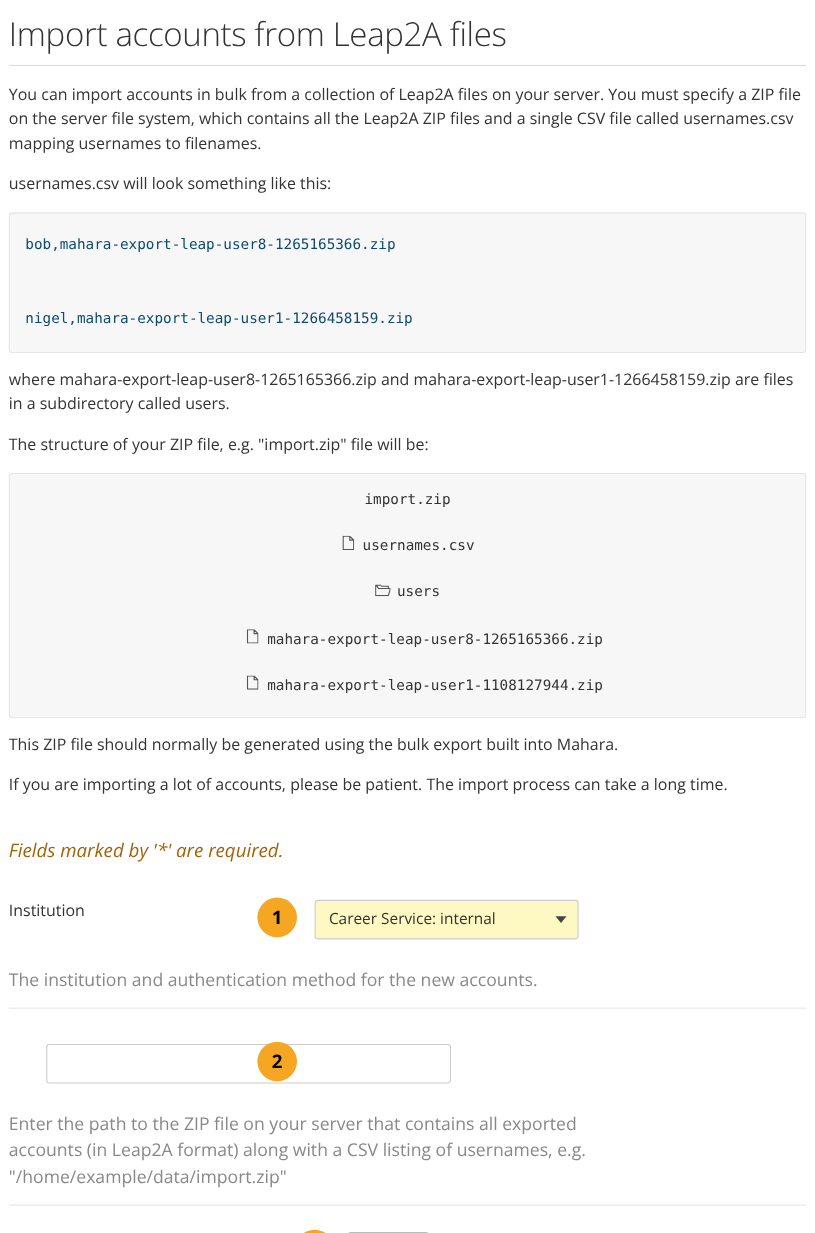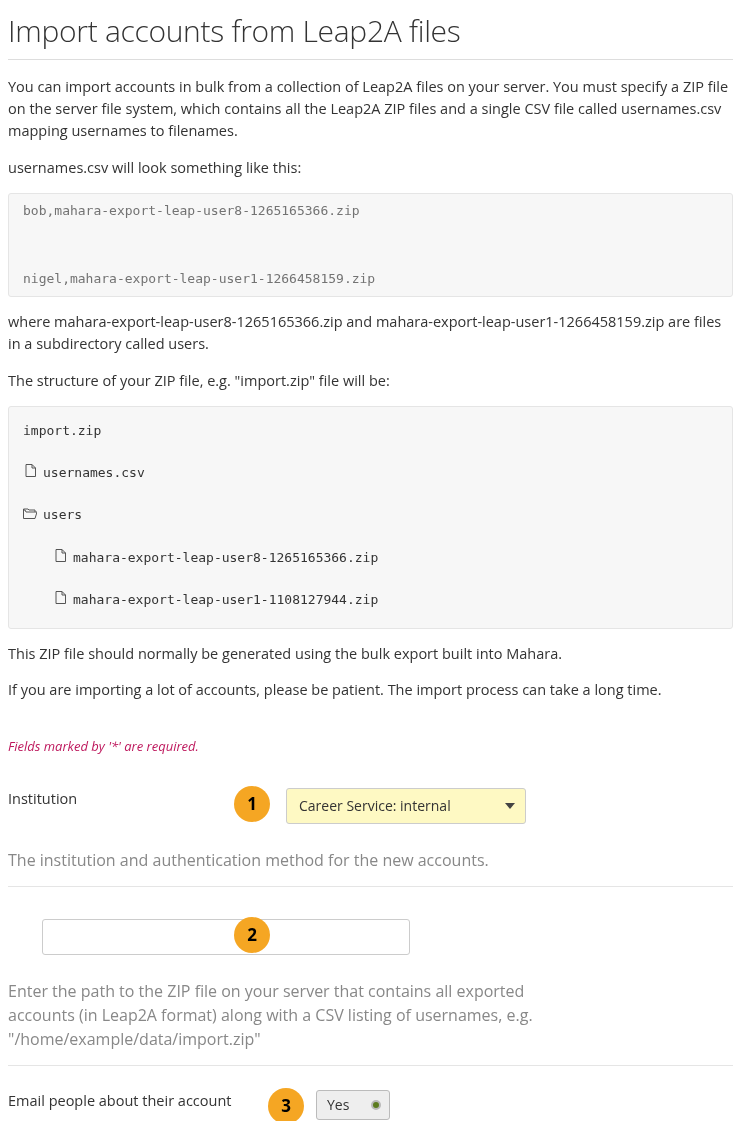--- a/index.html
+++ b/index.html
@@ -18,48 +18,48 @@
     color: #333;
     margin-bottom: 4px;
     letter-spacing: -0.3px;
   }
   .hr { border-bottom: 1px solid #ddd; margin-bottom: 16px; }
   p { margin: 14px 0; color: #333; }
   pre.codebox {
     background: #f7f7f7;
     border: 1px solid #e5e5e5;
     border-radius: 3px;
-    padding: 0 14px;
+    padding: 12px 14px;
     font-family: Menlo, Consolas, monospace;
     font-size: 13px;
     line-height: 2.6;
     white-space: pre;
-    color: #737373;
+    color: #0c4a6e;
     margin: 2px 0 14px;
   }
   .tree {
     background: #f7f7f7;
     border: 1px solid #e5e5e5;
     border-radius: 3px;
     padding: 14px 14px 18px;
     font-family: Menlo, Consolas, monospace;
     font-size: 13px;
     color: #333;
     margin: 10px 0 14px;
   }
-  .tree .line { margin: 0 0 22px 0; display: flex; align-items: center; gap: 6px; }
+  .tree .line { margin: 0 0 22px 0; display: flex; align-items: center; gap: 6px; justify-content: center; }
   .tree .line:last-child { margin-bottom: 0; }
   .tree .ind1 { padding-left: 0px; }
   .tree .ind2 { padding-left: 30px; }
   .tree .icon { display: inline-block; width: 14px; text-align: center; color: #555; }
 
   .required-note {
-    color: #be185d;
+    color: #a16207;
     font-style: italic;
-    font-size: 13px;
+    font-size: 17px;
     margin: 34px 0 22px;
   }
   .form-row {
     display: flex;
     align-items: flex-start;
     padding: 10px 0 10px;
     position: relative;
   }
   .form-label {
     width: 244px;

